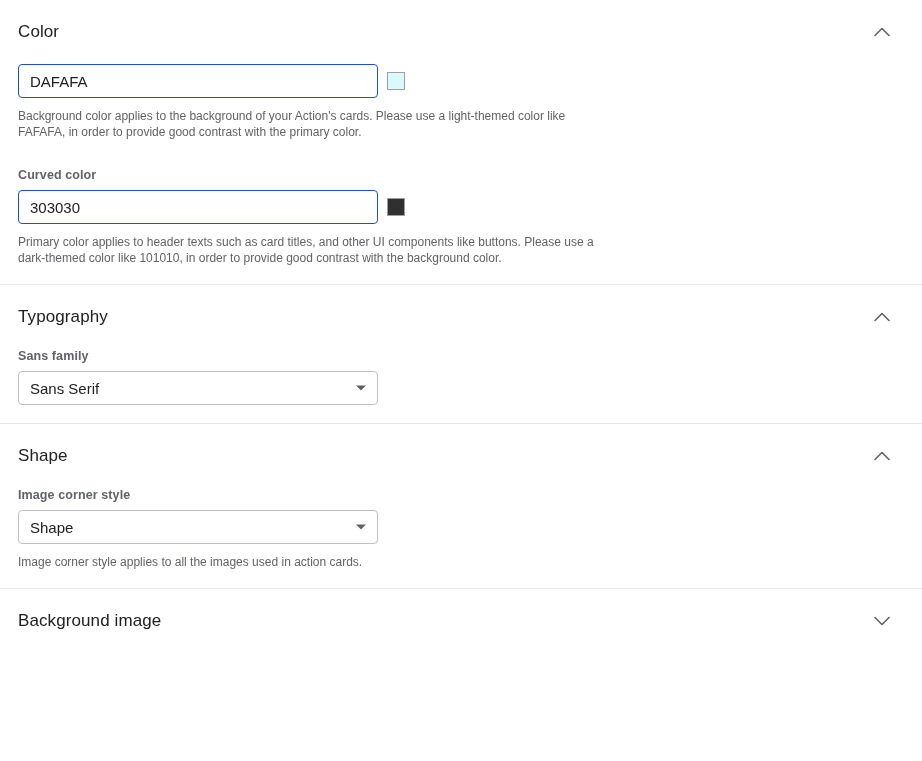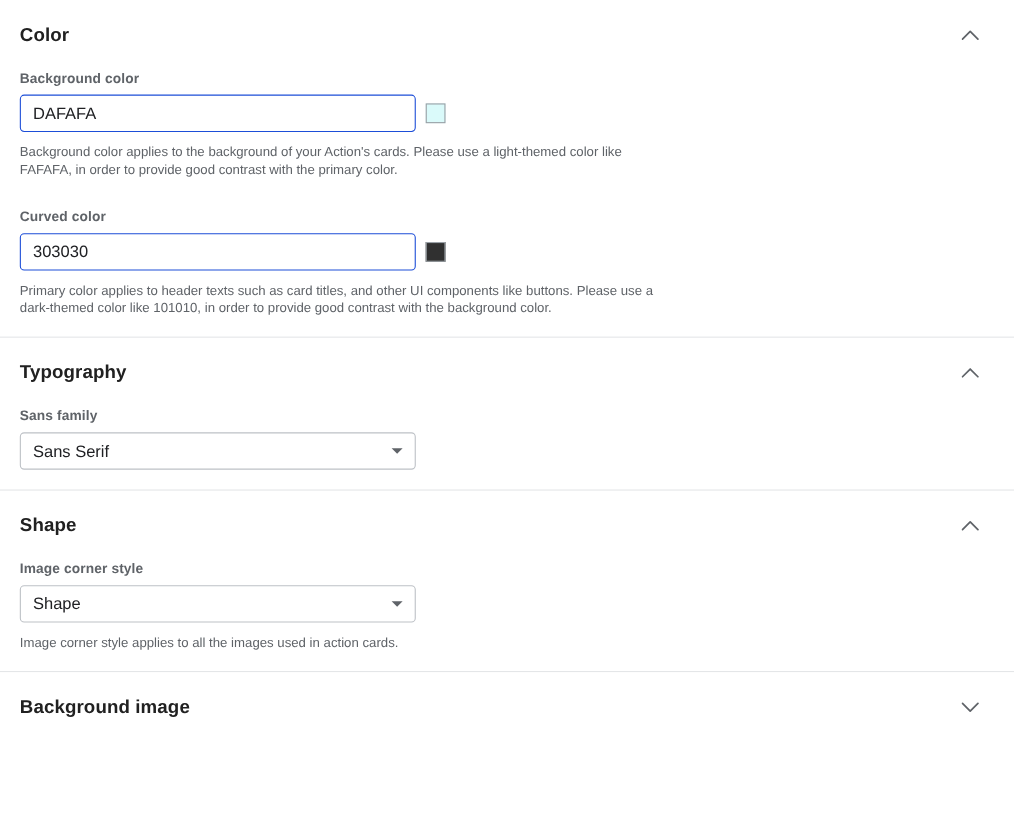--- a/index.html
+++ b/index.html
@@ -28,21 +28,21 @@
   }
   .section.last { border-bottom: none; }
   .section-header {
     display: flex;
     align-items: center;
     justify-content: space-between;
     height: 64px;
   }
   .section-title {
     font-size: 17px;
-    font-weight: 700;
+    font-weight: 400;
     color: #212121;
     letter-spacing: 0.1px;
   }
   .chevron {
     width: 24px;
     height: 24px;
     display: flex;
     align-items: center;
     justify-content: center;
     margin-right: 10px;
@@ -128,21 +128,20 @@
     <div class="section-header">
       <span class="section-title">Color</span>
       <span class="chevron">
         <svg width="16" height="10" viewBox="0 0 16 10" aria-hidden="true">
           <path d="M1 8.5 L8 1.5 L15 8.5" fill="none" stroke="#5f6368" stroke-width="1.6" stroke-linecap="round" stroke-linejoin="round"></path>
         </svg>
       </span>
     </div>
 
     <div class="field-block">
-      <div class="field-label">Background color</div>
       <div class="input-row">
         <input class="text-input" type="text" value="DAFAFA" style="">
         <span class="swatch" style="background:#dafafa"></span>
       </div>
       <div class="help-text">Background color applies to the background of your Action's cards. Please use a light-themed color like FAFAFA, in order to provide good contrast with the primary color.</div>
     </div>
 
     <div class="gap-26"></div>
 
     <div class="field-block pad-bottom-18">

